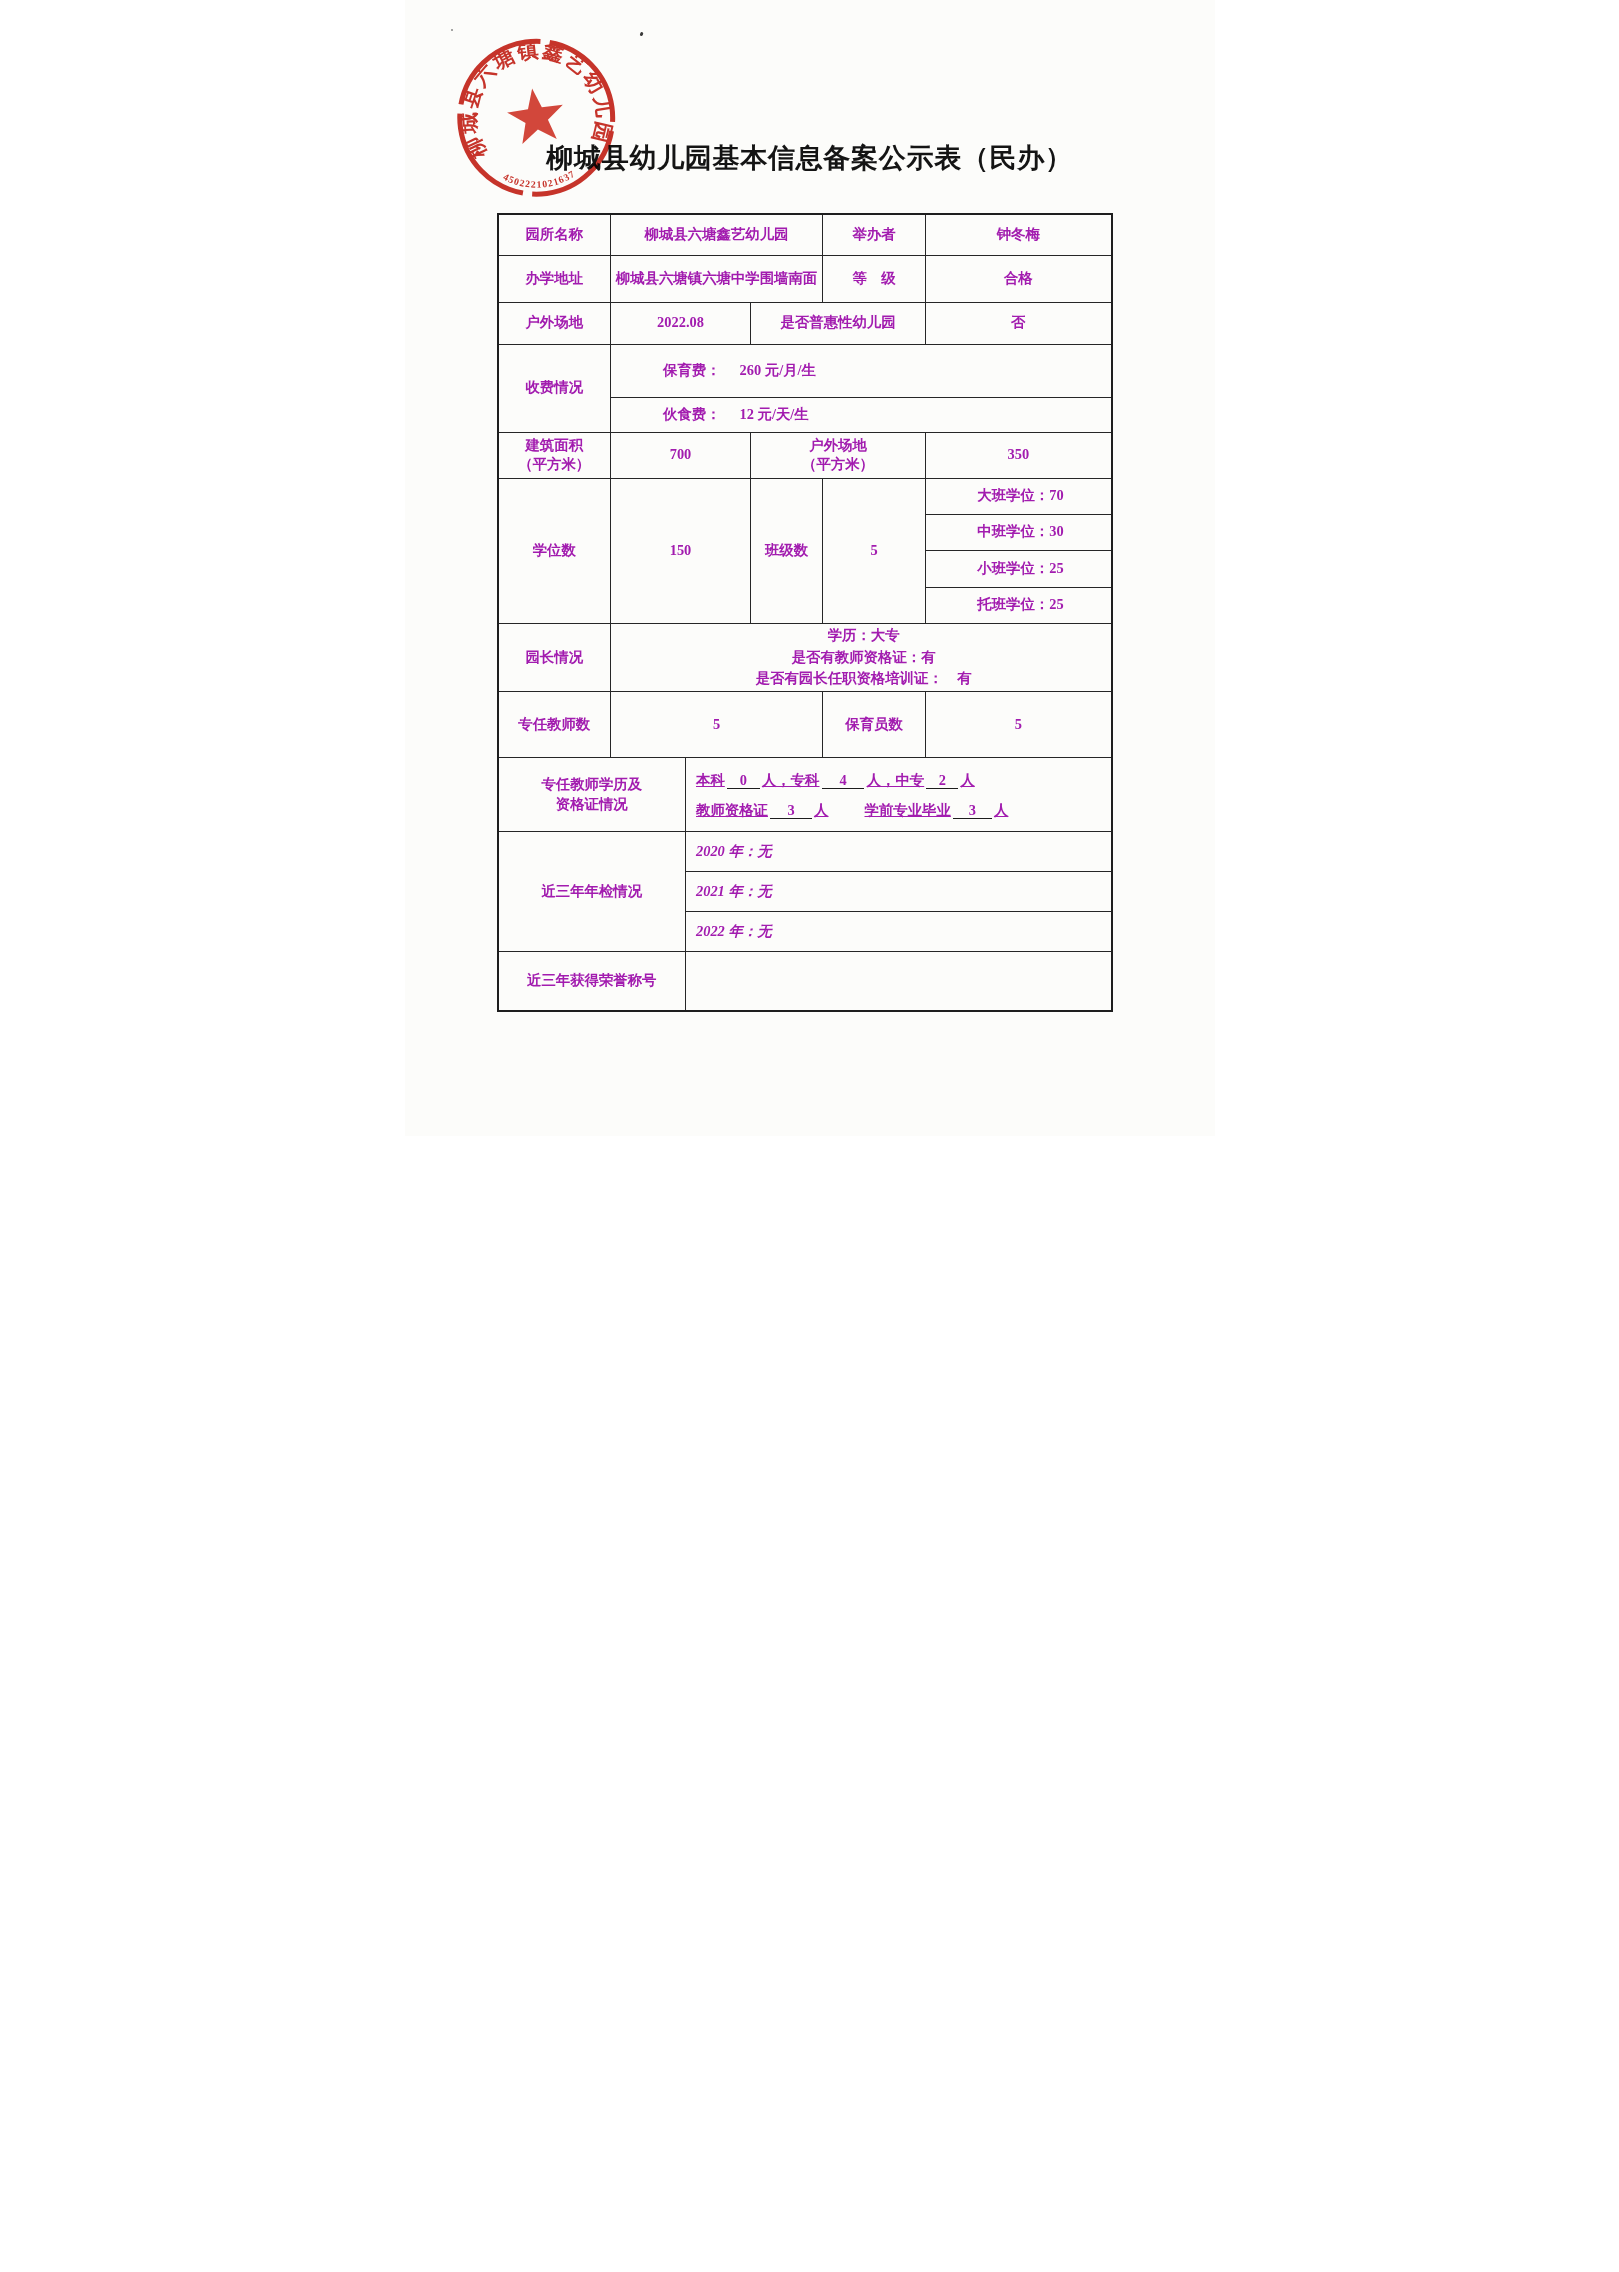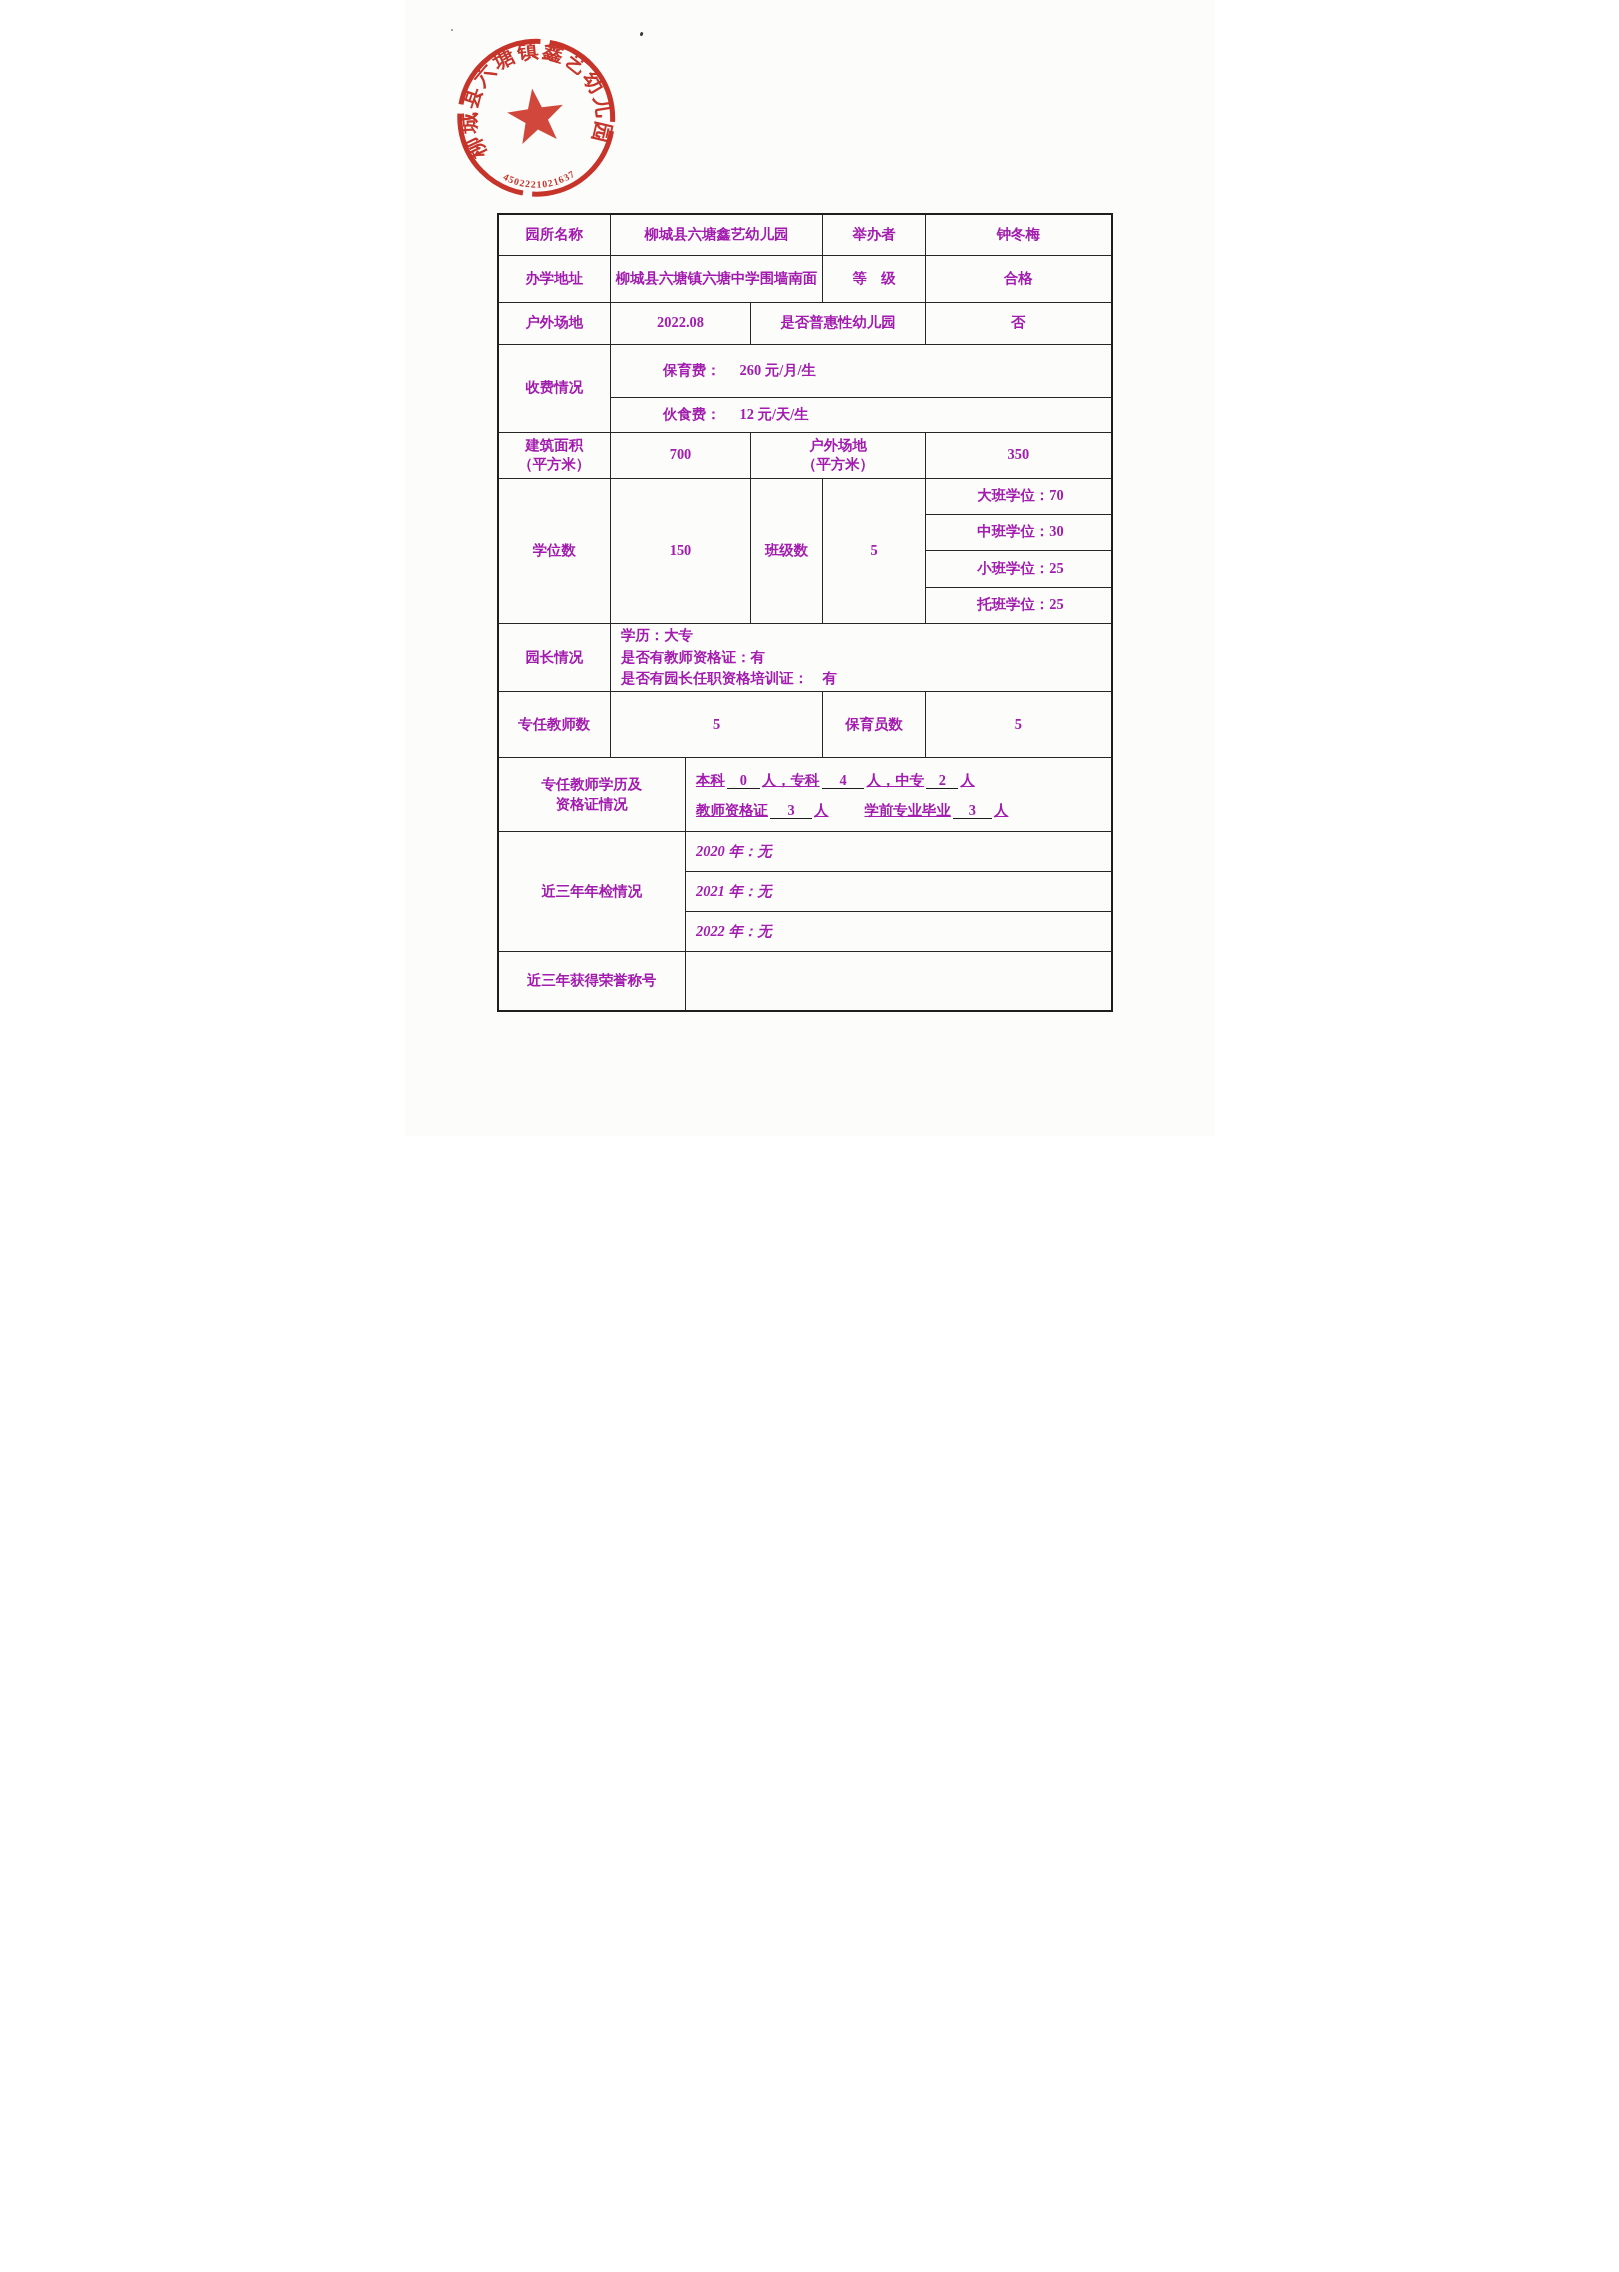--- a/index.html
+++ b/index.html
@@ -39,37 +39,38 @@
   .form-table td{
     border:1.4px solid #262626;
     font-size:14.4px;font-weight:700;color:#a21caf;
     text-align:center;vertical-align:middle;
     padding:1.4px 4.3px;line-height:1.35;
     overflow:hidden;
   }
   td.left{text-align:left;padding-left:10px;}
   td.fee-cell{text-align:left;padding-left:52px;margin-top:20px;}
   .fee-val{margin-left:19px;}
-  .pl-line{line-height:21.7px;text-align:left;}
+  .pl-line{line-height:21.7px;text-align:center;}
   td.seat{text-align:center;padding-left:8.7px;}
   td.year{text-align:left;padding-left:10px;font-style:italic;}
   td.edu{line-height:30px;text-decoration:underline;}
   .u{
     display:inline-block;border-bottom:1.4px solid #1d1d1d;
     text-align:center;min-width:29px;margin:0 2.2px;
     line-height:1.05;padding:0 1.4px;
   }
   .gap{display:inline-block;width:36px;}
   .two-line div{line-height:19.5px;}
 </style>
 </head>
 <body>
 
 <div class="page">
 
+  <div class="doc-title">柳城县幼儿园基本信息备案公示表（民办）</div>
 
   <div class="speck s1"></div>
   <div class="speck s2"></div>
 
   <svg class="stamp" width="274" height="224" viewBox="0 0 380 310" xmlns="http://www.w3.org/2000/svg" xmlns:xlink="http://www.w3.org/1999/xlink">
     <g transform="rotate(-8 182 163)">
       <circle cx="182" cy="163" r="106" fill="none" stroke="#c5241b" stroke-width="7" pathLength="360" stroke-dasharray="83 7" stroke-dashoffset="-18"></circle>
       <path id="arcTop" d="M 108.5 203.7 A 84 84 0 1 1 250.8 211.2" fill="none"></path>
       <path id="arcBottom" d="M 122.2 239.4 A 97 97 0 0 0 233.4 245.3" fill="none"></path>
       <text font-size="29" font-weight="700" fill="#c5241b" letter-spacing="3" font-family="Liberation Serif, DejaVu Serif, serif">

